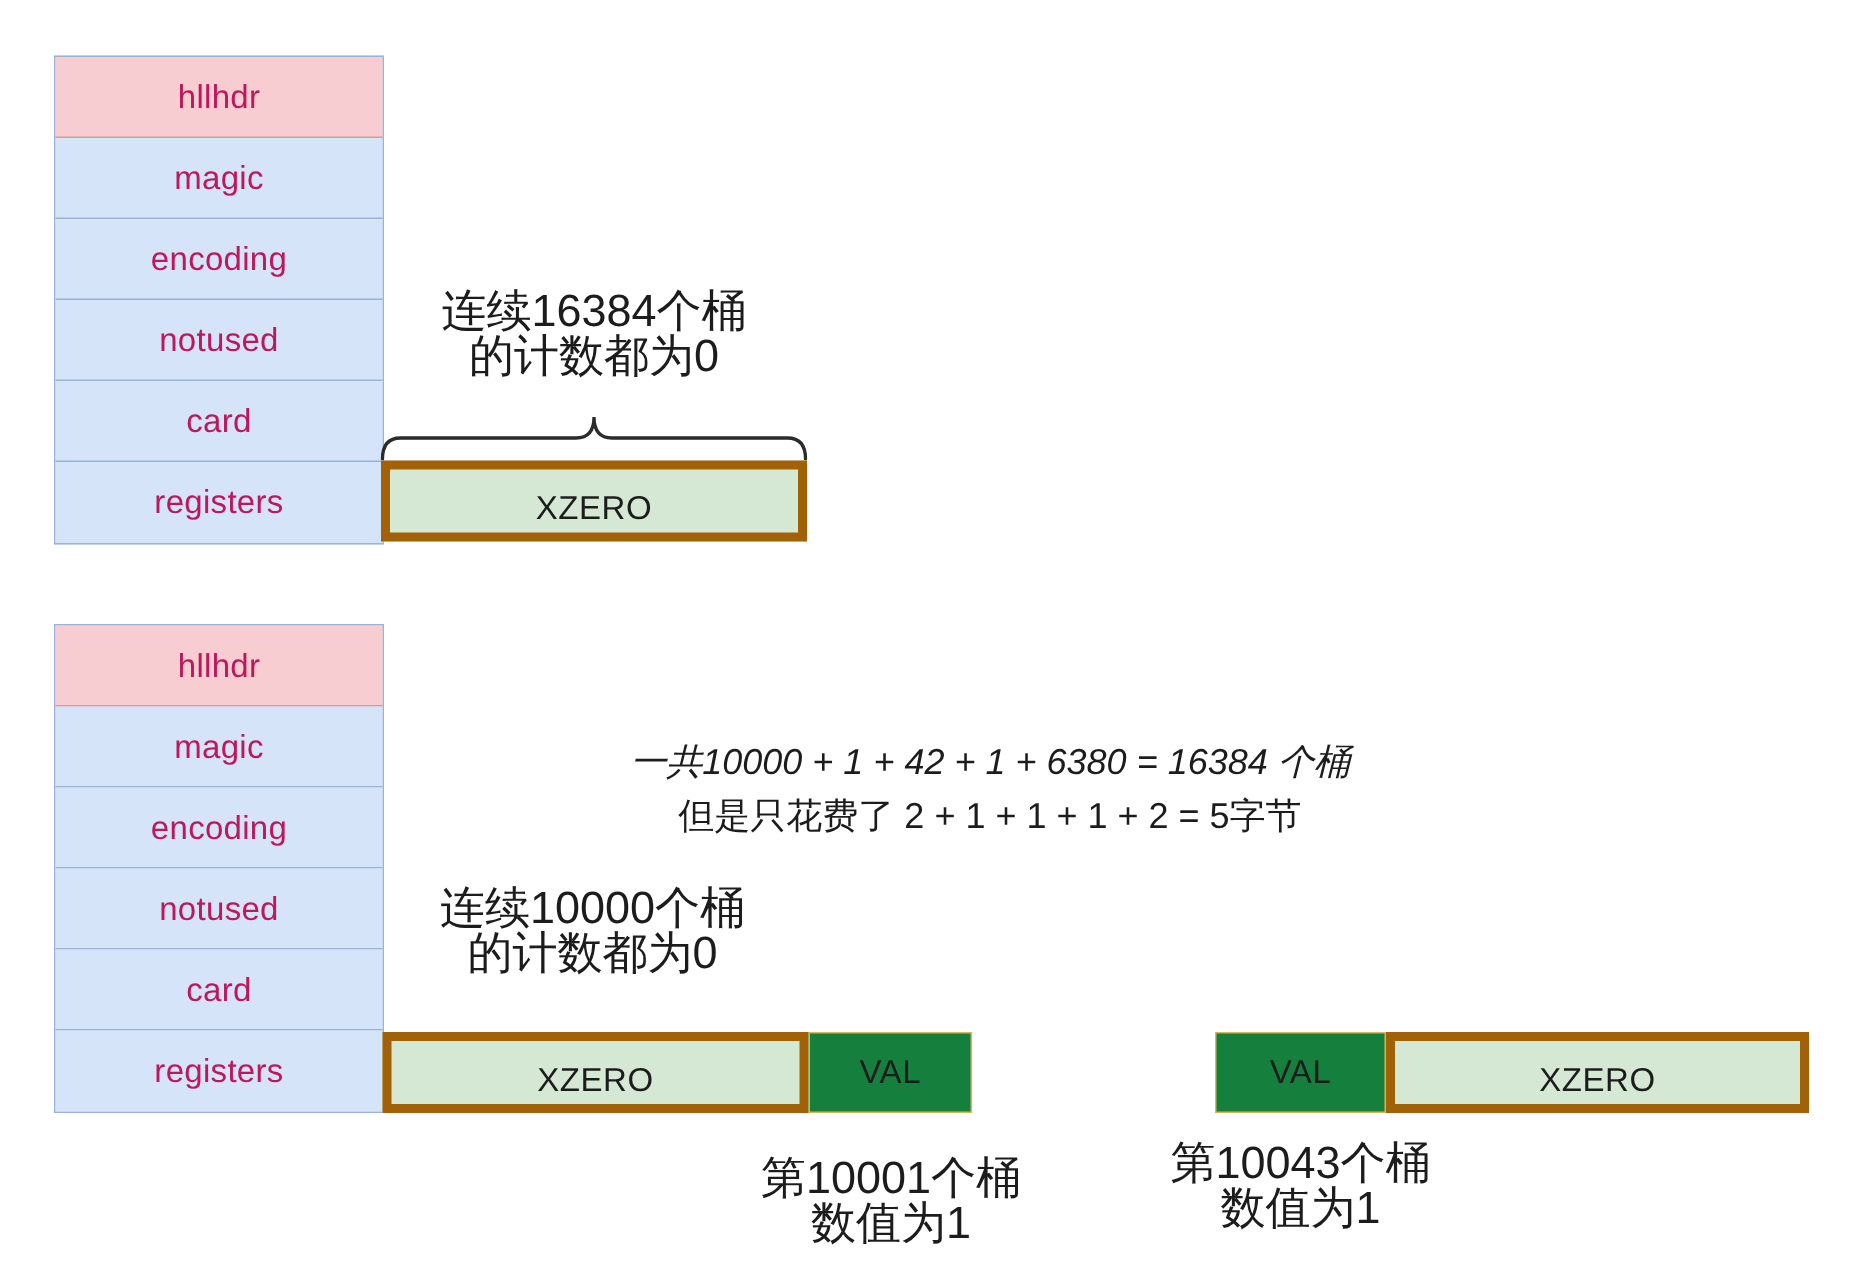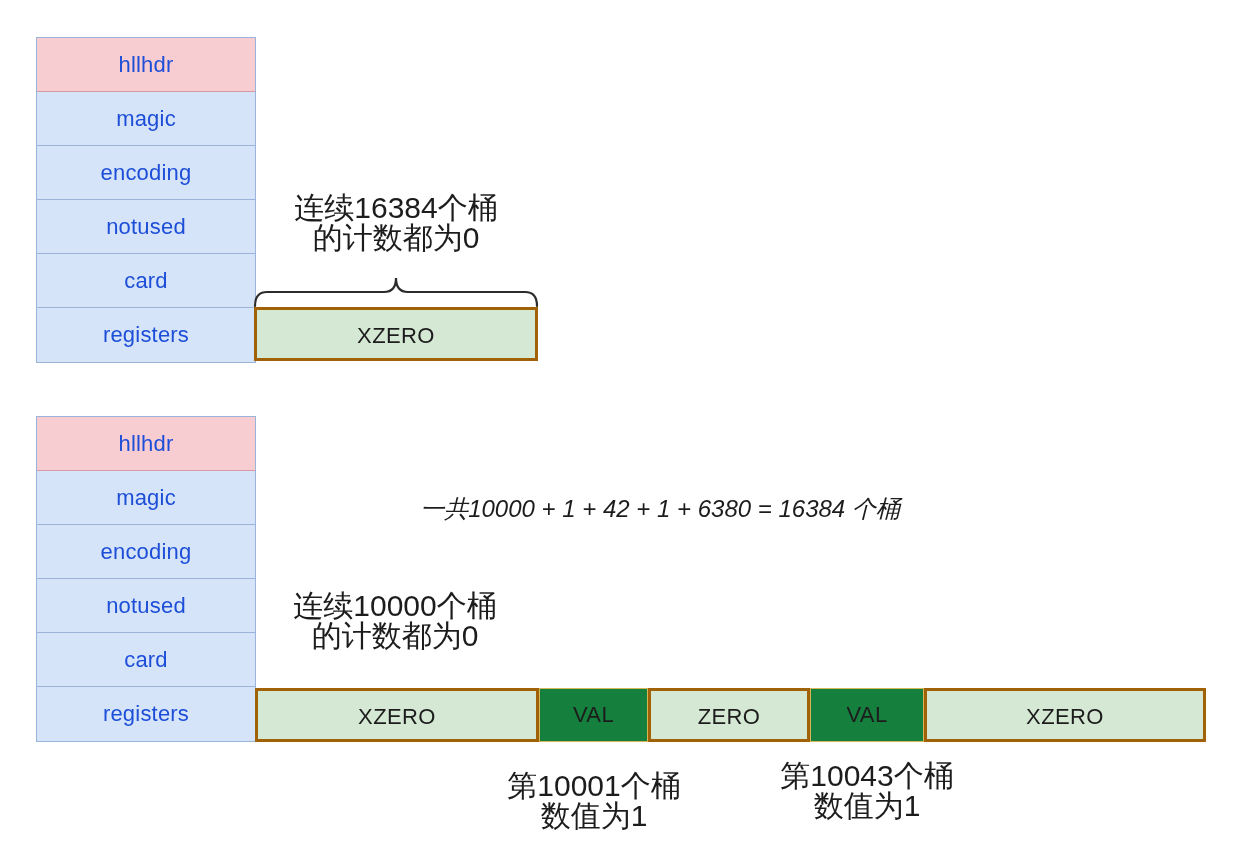--- a/index.html
+++ b/index.html
@@ -29,21 +29,21 @@
     width: 220px;
     border: 1px solid #9ab3d9;
     box-sizing: border-box;
     background: #d6e4f9;
   }
   .struct-row {
     height: 54px;
     line-height: 54px;
     text-align: center;
     font-size: 22px;
-    color: #1d4ed8;
+    color: #be185d;
     box-sizing: border-box;
     border-bottom: 1px solid #9ab3d9;
     background: #d6e4f9;
     letter-spacing: 0.2px;
   }
   .struct-row:last-child { border-bottom: none; }
   .struct-row.header {
     background: #f8cdd2;
     border-bottom: 1px solid #d89aa2;
   }
@@ -54,21 +54,21 @@
     box-sizing: border-box;
     height: 54px;
     line-height: 52px;
     text-align: center;
     font-size: 22px;
     color: #1c1c1c;
     letter-spacing: 0.4px;
   }
   .seg.green {
     background: #d5e8d4;
-    border: 3px solid #a16207;
+    border: 6px solid #a16207;
   }
   .seg.orange {
     background: #15803d;
     border: 1px solid #d6b656;
   }
 
   
   .txt {
     position: absolute;
     font-size: 30px;
@@ -114,27 +114,27 @@
   <div class="struct" style="left:36px; top:416px;">
     <div class="struct-row header">hllhdr</div>
     <div class="struct-row">magic</div>
     <div class="struct-row">encoding</div>
     <div class="struct-row">notused</div>
     <div class="struct-row">card</div>
     <div class="struct-row">registers</div>
   </div>
 
   <div class="txt big" style="left:350px; top:492px; width:620px;font-style:italic;">一共10000 + 1 + 42 + 1 + 6380 = 16384 个桶</div>
+  <div class="txt big" style="left:350px; top:528px; width:620px;">但是只花费了 2 + 1 + 1 + 1 + 2 = 5字节</div>
 
   <div class="txt" style="left:285px; top:591px; width:220px;">连续10000个桶
 的计数都为0</div>
 
   <div class="seg green" style="left:255px; top:688px; width:284px;">XZERO</div>
   <div class="seg orange" style="left:539px; top:688px; width:109px;">VAL</div>
-  <div class="seg green" style="left:648px; top:688px; width:162px;">ZERO</div>
   <div class="seg orange" style="left:810px; top:688px; width:114px;">VAL</div>
   <div class="seg green" style="left:924px; top:688px; width:282px;">XZERO</div>
 
   <div class="txt" style="left:484px; top:771px; width:220px;">第10001个桶
 数值为1</div>
   <div class="txt" style="left:757px; top:761px; width:220px;">第10043个桶
 数值为1</div>
 
 </div>
 

